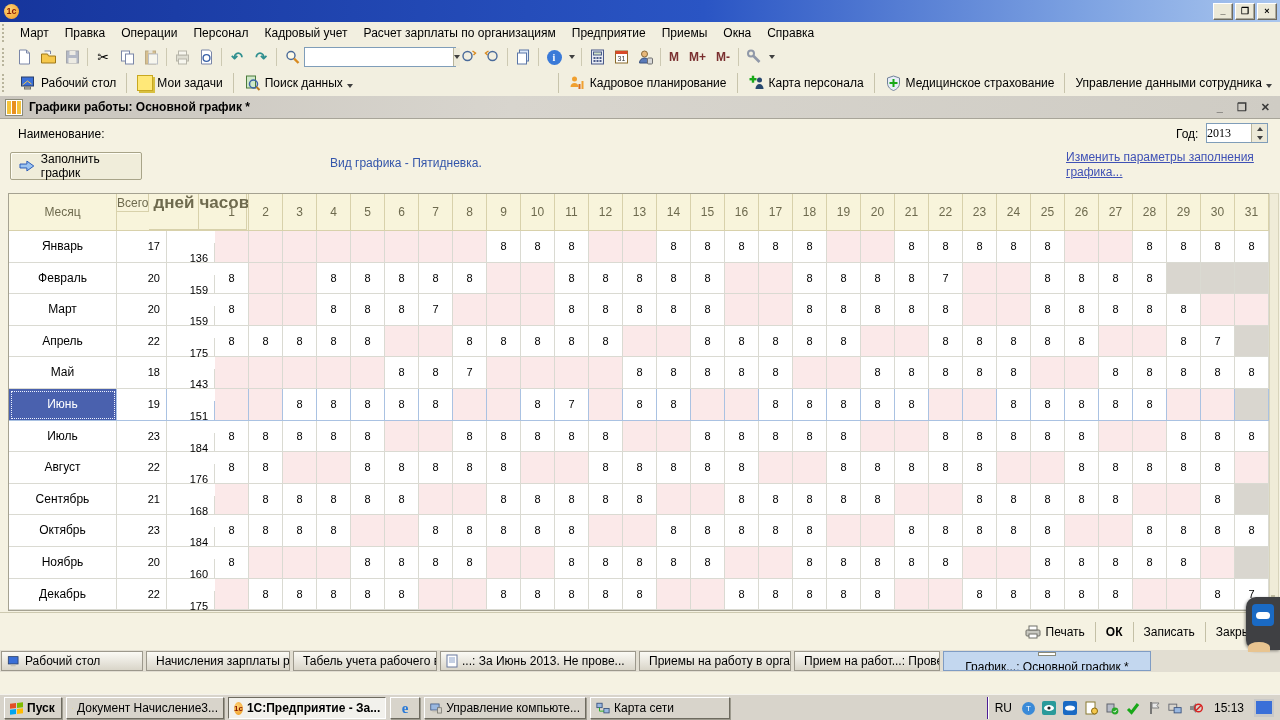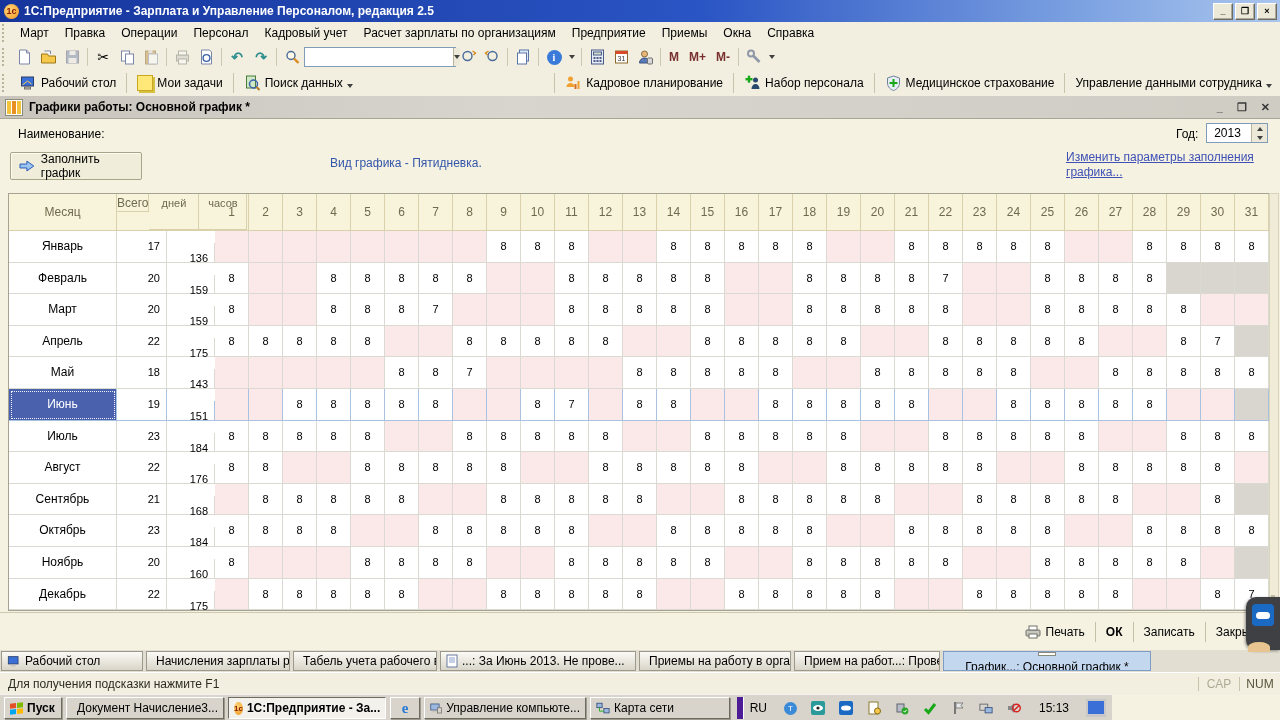--- a/index.html
+++ b/index.html
@@ -53,40 +53,40 @@
   .icon-table i{flex:1;background:#f4c33c;}
   .icon-table i:nth-child(2){background:#e89020;}
 
   
   .form-label{position:absolute;left:18px;top:127px;}
   .name-input{position:absolute;left:95px;top:123px;width:833px;height:20px;background:#fff;
     border:1px solid #7f9db9;box-sizing:border-box;font:12px "Liberation Sans",sans-serif;padding:0 4px;}
   .year-label{position:absolute;left:1176px;top:127px;}
   .year-spin{position:absolute;left:1206px;top:123px;width:62px;height:20px;background:#fff;
     border:1px solid #7f9db9;box-sizing:border-box;display:flex;}
-  .year-val{flex:1;text-align:center;line-height:18px;padding-right:3px;}
+  .year-val{flex:1;text-align:left;line-height:18px;padding-right:3px;font-family:Liberation Serif, serif;}
   .spin-btns{width:15px;display:flex;flex-direction:column;border-left:1px solid #b8b49c;}
   .spin-btns div{flex:1;background:#ece9d8;display:flex;align-items:center;justify-content:center;}
   .tri-u6{width:0;height:0;border-left:3px solid transparent;border-right:3px solid transparent;border-bottom:4px solid #404040;}
   .tri-d6{width:0;height:0;border-left:3px solid transparent;border-right:3px solid transparent;border-top:4px solid #404040;}
 
   .fill-btn{position:absolute;left:10px;top:152px;width:132px;height:28px;background:#f0edda;
     border:1px solid #a8a488;border-radius:2px;display:flex;align-items:center;gap:6px;padding-left:8px;box-sizing:border-box;
     box-shadow:inset 1px 1px 0 #fffef4;}
   .view-kind{position:absolute;left:330px;top:156px;color:#3355aa;}
   .fill-link{position:absolute;left:1066px;top:150px;width:204px;color:#3f51b5;text-decoration:underline;line-height:15px;}
 
   
   .wtable{position:absolute;left:8px;top:193px;width:1260px;border:1px solid #a5a291;box-sizing:content-box;background:#fff;}
   .hdr{display:flex;background:#f8f4db;color:#6e6a4e;}
   .hcell{border-right:1px solid #d8d1ab;border-bottom:1px solid #d8d1ab;box-sizing:border-box;text-align:center;}
   .h-month{width:108px;height:37px;line-height:37px;}
   .h-total{width:98px;height:37px;display:flex;flex-direction:row;border-right:none;padding:0;}
   .h-total-top{height:18px;line-height:18px;border-bottom:1px solid #d8d1ab;border-right:1px solid #d8d1ab;box-sizing:border-box;}
-  .h-total-sub{display:flex;flex:1;font-size:11px;}
+  .h-total-sub{display:flex;flex:1;font-size:17px;font-weight:bold;}
   .h-sub{width:50px;border-right:1px solid #d8d1ab;box-sizing:border-box;line-height:18px;border-bottom:1px solid #d8d1ab;}
   .h-sub:last-child{width:48px;}
   .h-day{width:34px;height:37px;line-height:37px;font-size:12px;}
   .trow{display:flex;height:31.6px;}
   .tcell{box-sizing:border-box;border-right:1px solid #dadad2;border-bottom:1px solid #dadad2;
     text-align:center;line-height:30.6px;font-size:11px;}
   .c-month{width:108px;font-size:12px;background:#fff;}
   .c-num{width:50px;background:#fff;padding-right:6px;text-align:right;}
   .c-hours{width:48px;margin-top:12px;}
   .c-day{width:34px;background:#fff;}
@@ -112,30 +112,30 @@
   .wtab.active{background:#c3d7ef;border-color:#7f9cc4;flex-direction:column;}
 
   
   .statusbar{position:absolute;left:0;top:672px;width:1280px;height:22px;background:#f2efe0;
     display:flex;align-items:center;border-top:1px solid #fff;}
   .status-hint{padding-left:8px;color:#2e2c20;}
   .kbd{width:40px;text-align:center;border-left:1px solid #c8c4ac;color:#56533d;}
   .kbd.dimk{color:#aeab94;}
 
   
-  .taskbar{position:absolute;left:0;top:694px;width:1112px;height:26px;background:#d8d4cb;
+  .taskbar{position:absolute;left:0;top:694px;width:1280px;height:26px;background:#d8d4cb;
     border-top:1px solid #f4f2ec;display:flex;align-items:center;}
   .task{height:22px;margin-left:4px;background:#d8d4cb;border:1px solid #fff;
     border-right-color:#6e6b60;border-bottom-color:#6e6b60;box-shadow:1px 1px 0 #9d9a8e;
     display:flex;align-items:center;gap:4px;padding:0 5px;box-sizing:border-box;font-size:12px;white-space:nowrap;overflow:hidden;}
   .task.start{font-weight:bold;}
   .task.active-task{background:#f2f1ec;border-color:#6e6b60;border-right-color:#fff;border-bottom-color:#fff;
     box-shadow:none;font-weight:bold;}
-  .tray{margin-left:auto;display:flex;align-items:center;height:22px;border-left:6px solid #4c1d95;
-    box-shadow:inset 1px 0 0 #fff;padding:0 4px;gap:13px;}
+  .tray{margin-left:auto;display:flex;align-items:center;height:22px;border-left:1px solid #4c1d95;
+    box-shadow:inset 1px 0 0 #fff;padding:0 4px;gap:6px;}
   .tray-ico{width:15px;height:15px;display:flex;align-items:center;justify-content:center;font-size:11px;}
   .clock{padding:0 4px;}
   .deskico{width:16px;height:13px;background:#3a6fd8;border:2px solid #c8c8c8;border-bottom-width:3px;margin-right:2px;}
 
   
   .winlogo{display:grid;grid-template-columns:6px 6px;grid-template-rows:5px 5px;gap:1px;transform:skewY(-6deg);}
   .winlogo i:nth-child(1){background:#e34f26;} .winlogo i:nth-child(2){background:#7fba00;}
   .winlogo i:nth-child(3){background:#00a4ef;} .winlogo i:nth-child(4){background:#ffb900;}
 
   
@@ -149,21 +149,20 @@
   .svg16{width:17px;height:16px;display:block;}
   .note{width:14px;height:14px;background:#ffe878;border:1px solid #c8a820;box-shadow:2px 2px 0 #d8c040;}
 </style>
 </head>
 <body>
 
 <div class="screen">
 
   <div class="titlebar">
     <div class="app-icon">1с</div>
-    <div>1С:Предприятие - Зарплата и Управление Персоналом, редакция 2.5</div>
     <div class="win-ctrls">
       <div class="wbtn">_</div>
       <div class="wbtn">❐</div>
       <div class="wbtn">×</div>
     </div>
   </div>
 
   <div class="menubar">
       <div class="grip"></div>
       <div class="menu-item">Март</div>
@@ -358,21 +357,21 @@
       <span>Кадровое планирование</span>
     </div>
     <div class="t2sep"></div>
     <div class="tool-label">
       <svg class="svg16" viewBox="0 0 16 16">
           <rect x="1" y="3" width="7" height="2.4" fill="#18a818"></rect>
           <rect x="3.3" y="0.7" width="2.4" height="7" fill="#18a818"></rect>
           <circle cx="11" cy="5" r="2.5" fill="#28486e"></circle>
           <path d="M7 14c0-3 1.8-5 4-5s4 2 4 5z" fill="#28486e"></path>
         </svg>
-      <span>Набор персонала</span>
+      <span>Карта персонала</span>
     </div>
     <div class="t2sep"></div>
     <div class="tool-label">
       <svg class="svg16" viewBox="0 0 16 16">
           <path d="M8 1 L14 3 V8 C14 12 11 14.5 8 15.5 C5 14.5 2 12 2 8 V3 Z" fill="#e8eef8" stroke="#708098"></path>
           <rect x="7" y="4" width="2" height="8" fill="#18a818"></rect>
           <rect x="4" y="7" width="8" height="2" fill="#18a818"></rect>
         </svg>
       <span>Медицинское страхование</span>
     </div>
@@ -983,26 +982,20 @@
     <div class="wtab active" style="width:208px">
       <span class="icon-table" style="margin:0">
           <i></i>
           <i></i>
           <i></i>
         </span>
       <span>График...: Основной график *</span>
     </div>
   </div>
 
-  <div class="statusbar">
-    <div class="status-hint">Для получения подсказки нажмите F1</div>
-    <div class="spacer"></div>
-    <div class="kbd dimk">CAP</div>
-    <div class="kbd">NUM</div>
-  </div>
 
   <div class="taskbar">
     <div class="task start" style="width:58px">
       <span class="winlogo">
           <i></i>
           <i></i>
           <i></i>
           <i></i>
         </span>
       <span>Пуск</span>

